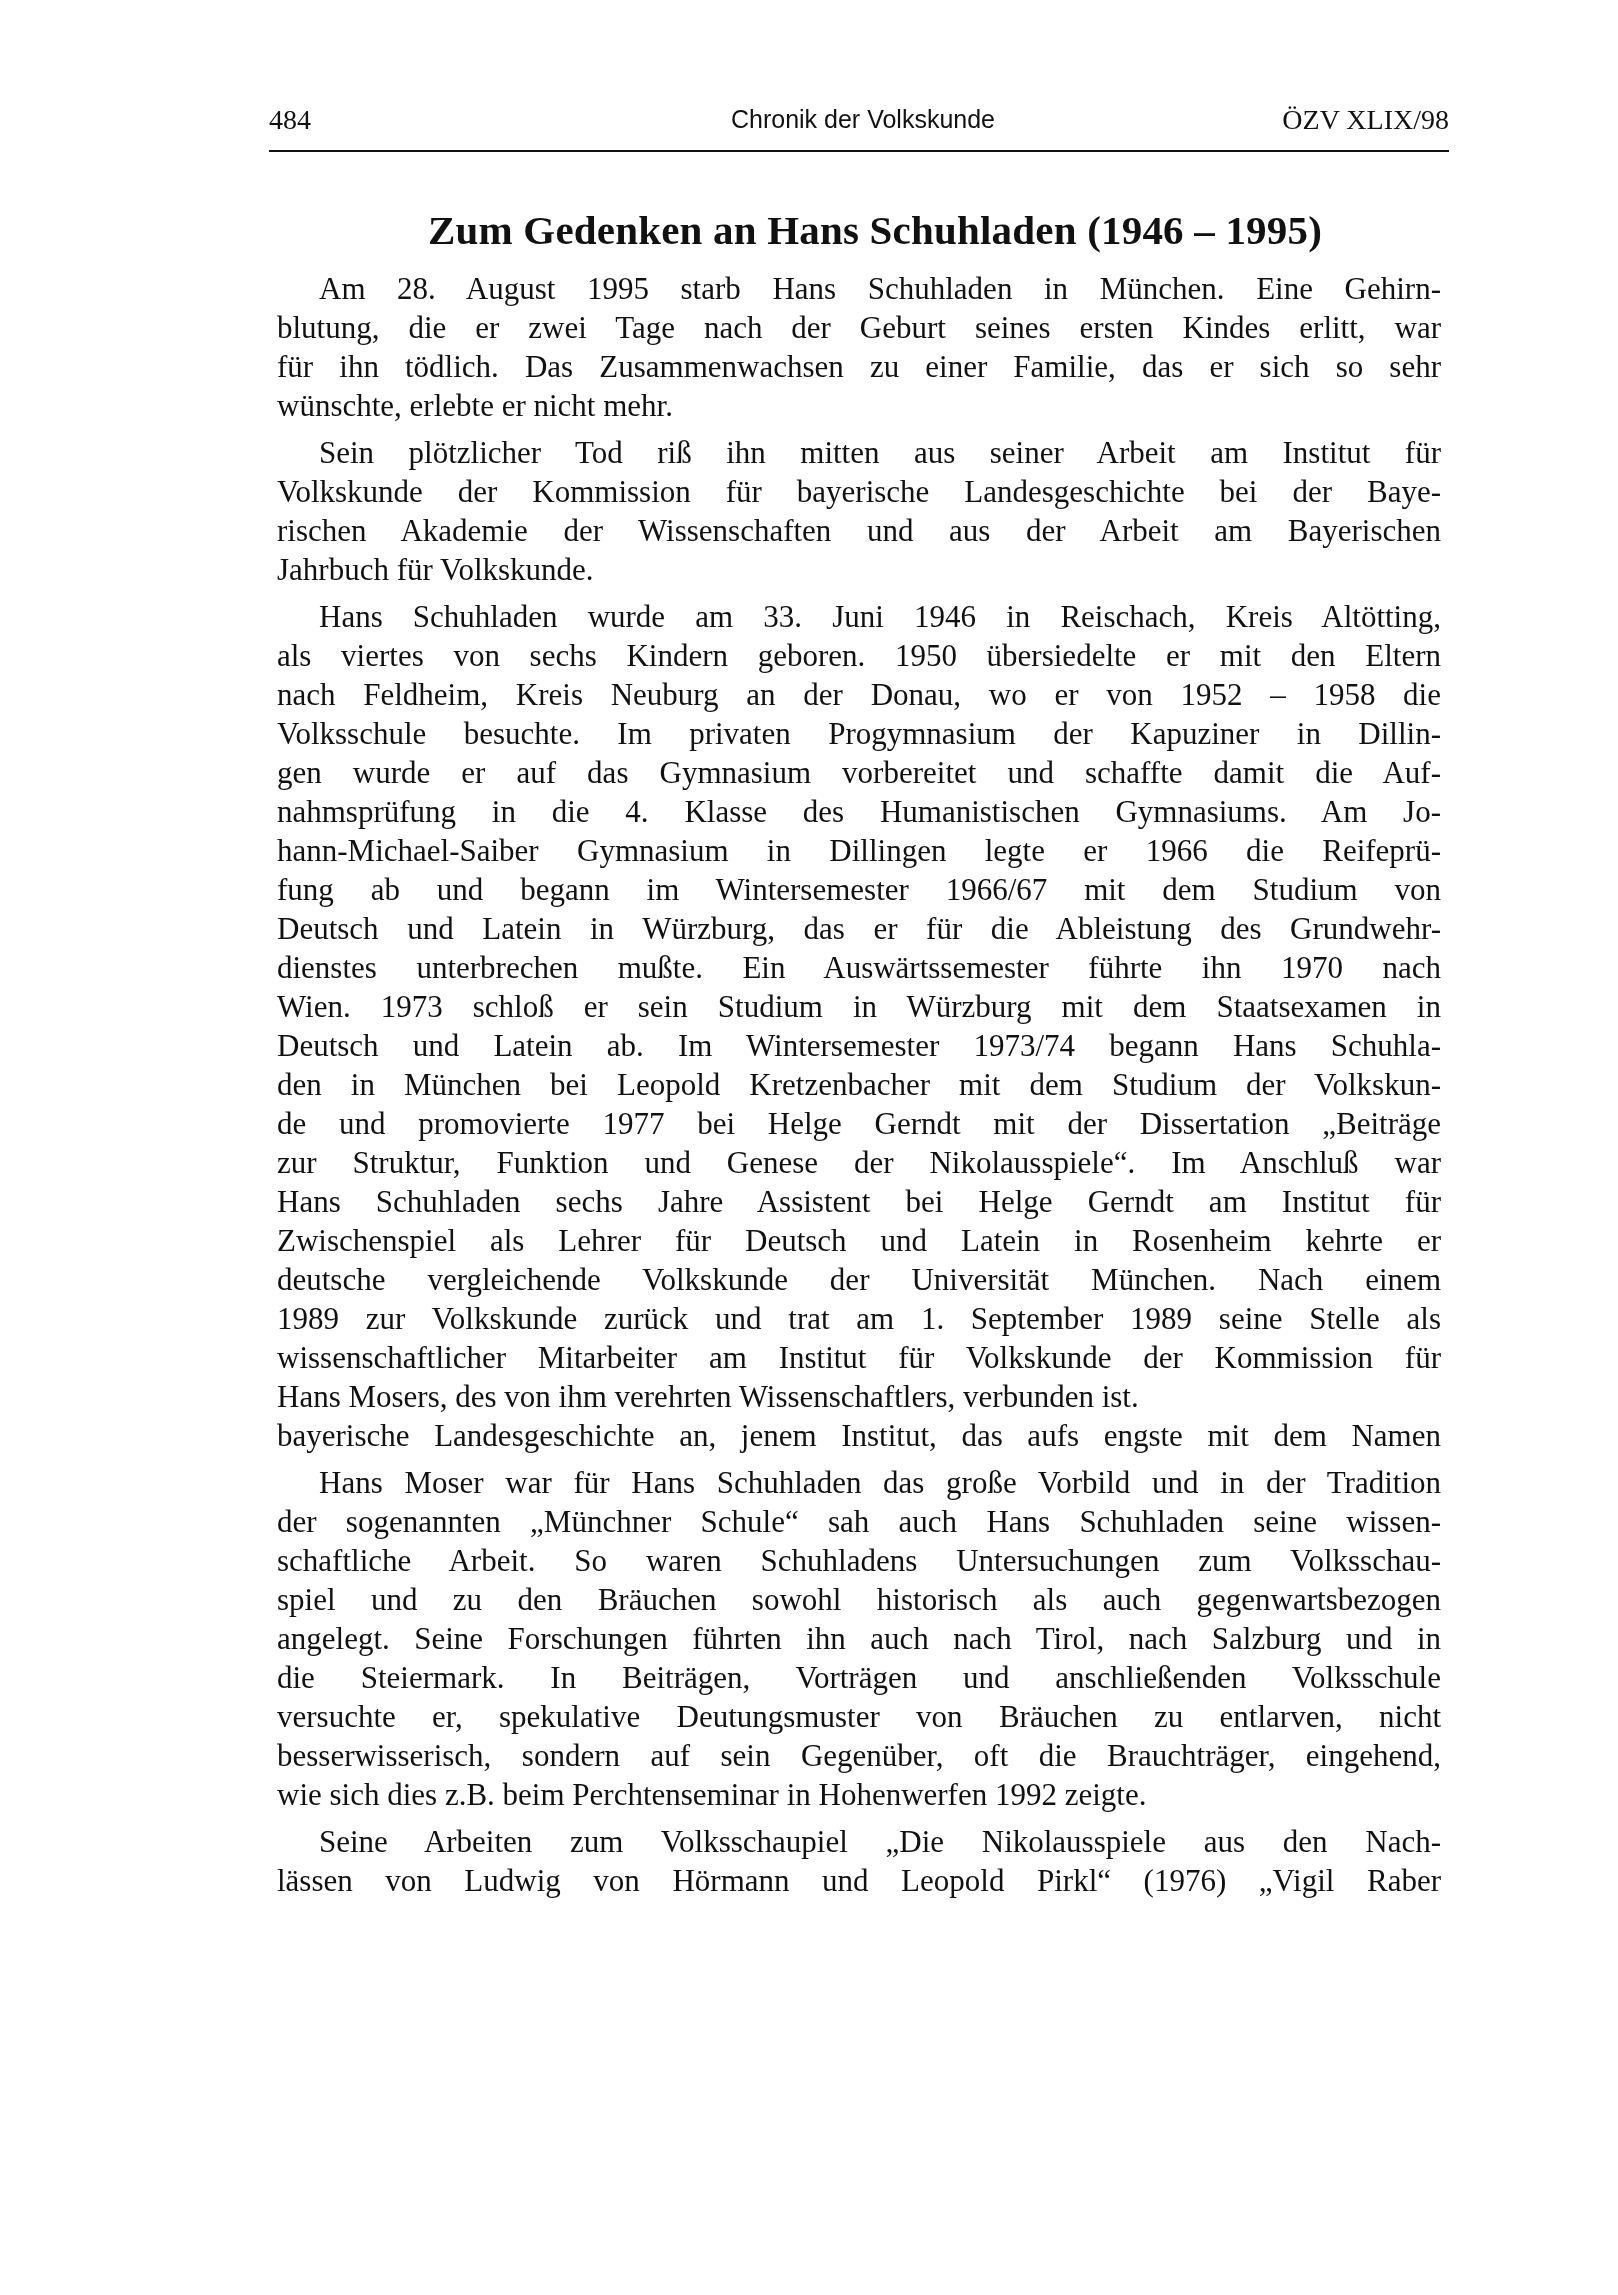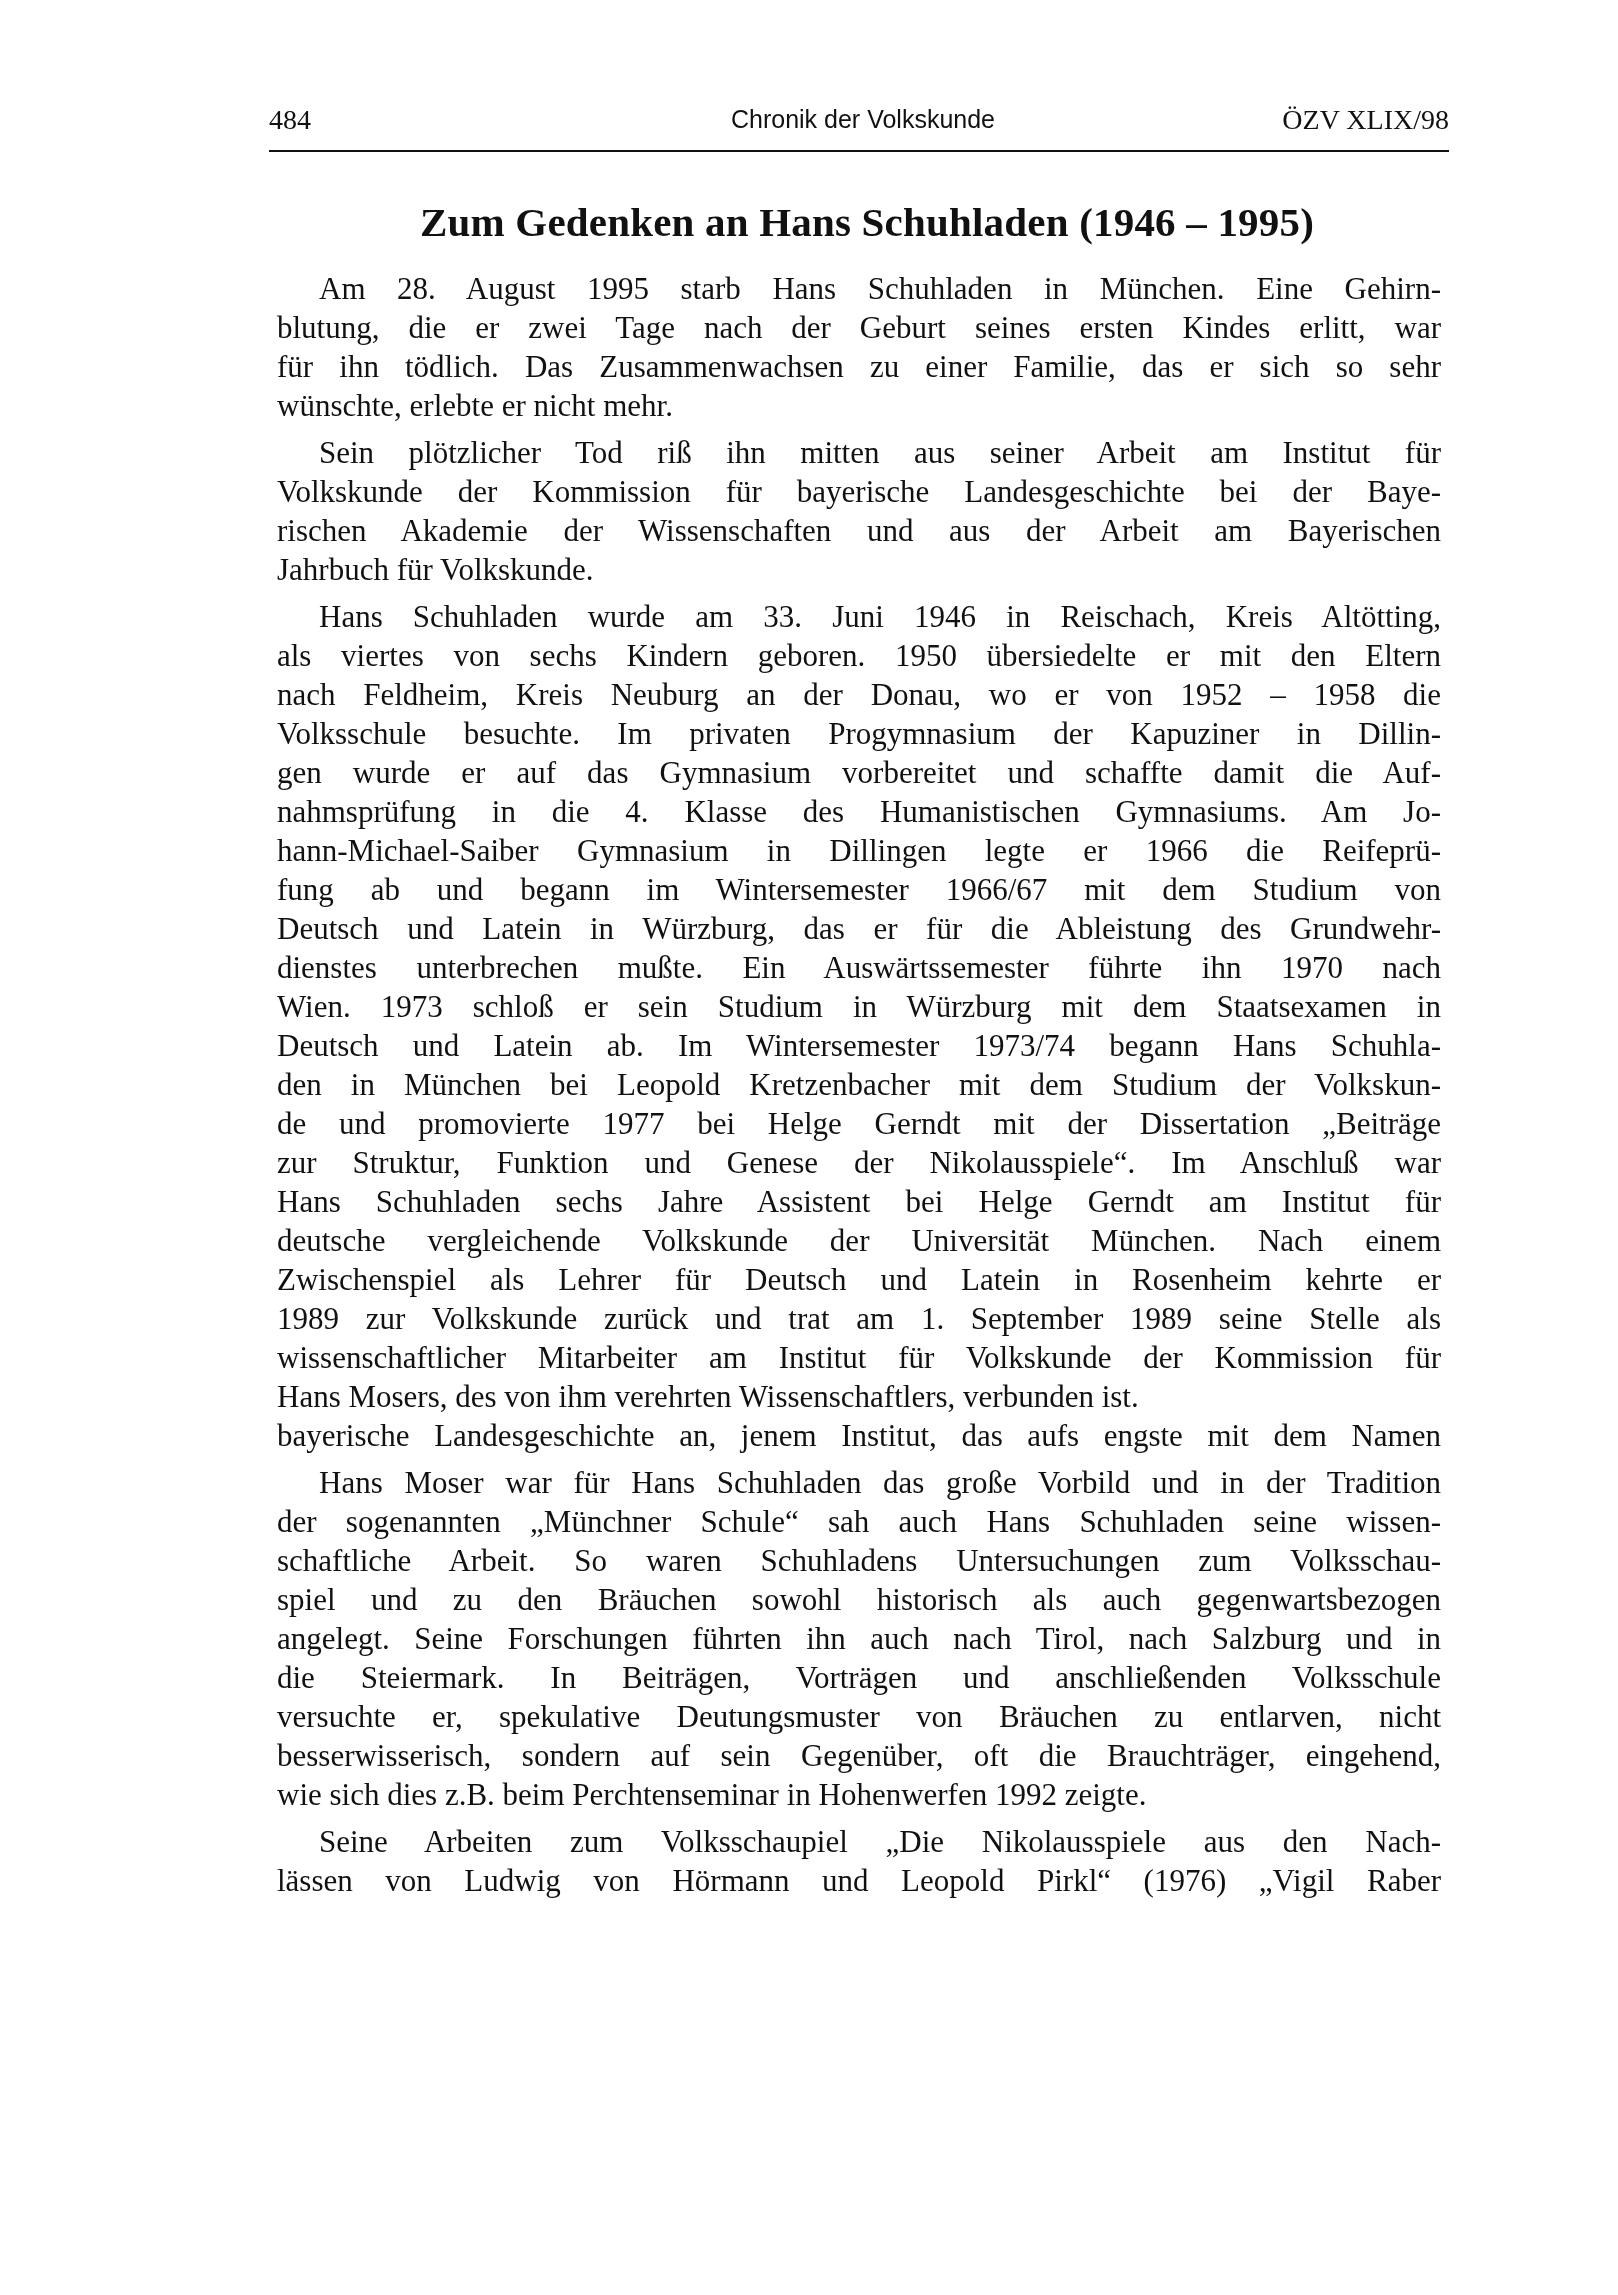--- a/index.html
+++ b/index.html
@@ -39,21 +39,21 @@
 <div class="page">
 
   <div class="running-head">
     <span class="rh-left">484</span>
     <span class="rh-center">Chronik der Volkskunde</span>
     <span class="rh-right">ÖZV XLIX/98</span>
   </div>
 
   <div class="rule"></div>
 
-  <h1 class="title" style="margin:8px;">Zum Gedenken an Hans Schuhladen (1946 – 1995)</h1>
+  <h1 class="title" style="margin:16px;">Zum Gedenken an Hans Schuhladen (1946 – 1995)</h1>
 
   <div class="body-text" id="body-text">
       <p>
         <span class="line indent">Am 28. August 1995 starb Hans Schuhladen in München. Eine Gehirn-</span>
         <span class="line">blutung, die er zwei Tage nach der Geburt seines ersten Kindes erlitt, war</span>
         <span class="line">für ihn tödlich. Das Zusammenwachsen zu einer Familie, das er sich so sehr</span>
         <span class="line last">wünschte, erlebte er nicht mehr.</span>
       </p>
       <p>
         <span class="line indent">Sein plötzlicher Tod riß ihn mitten aus seiner Arbeit am Institut für</span>
@@ -71,22 +71,22 @@
         <span class="line">hann-Michael-Saiber Gymnasium in Dillingen legte er 1966 die Reifeprü-</span>
         <span class="line">fung ab und begann im Wintersemester 1966/67 mit dem Studium von</span>
         <span class="line">Deutsch und Latein in Würzburg, das er für die Ableistung des Grundwehr-</span>
         <span class="line">dienstes unterbrechen mußte. Ein Auswärtssemester führte ihn 1970 nach</span>
         <span class="line">Wien. 1973 schloß er sein Studium in Würzburg mit dem Staatsexamen in</span>
         <span class="line">Deutsch und Latein ab. Im Wintersemester 1973/74 begann Hans Schuhla-</span>
         <span class="line">den in München bei Leopold Kretzenbacher mit dem Studium der Volkskun-</span>
         <span class="line">de und promovierte 1977 bei Helge Gerndt mit der Dissertation „Beiträge</span>
         <span class="line">zur Struktur, Funktion und Genese der Nikolausspiele“. Im Anschluß war</span>
         <span class="line">Hans Schuhladen sechs Jahre Assistent bei Helge Gerndt am Institut für</span>
+        <span class="line">Zwischenspiel als Lehrer für Deutsch und Latein in Rosenheim kehrte er</span>
         <span class="line">deutsche vergleichende Volkskunde der Universität München. Nach einem</span>
-        <span class="line">Zwischenspiel als Lehrer für Deutsch und Latein in Rosenheim kehrte er</span>
         <span class="line">1989 zur Volkskunde zurück und trat am 1. September 1989 seine Stelle als</span>
         <span class="line">wissenschaftlicher Mitarbeiter am Institut für Volkskunde der Kommission für</span>
         <span class="line last">Hans Mosers, des von ihm verehrten Wissenschaftlers, verbunden ist.</span>
         <span class="line">bayerische Landesgeschichte an, jenem Institut, das aufs engste mit dem Namen</span>
       </p>
       <p>
         <span class="line indent">Hans Moser war für Hans Schuhladen das große Vorbild und in der Tradition</span>
         <span class="line">der sogenannten „Münchner Schule“ sah auch Hans Schuhladen seine wissen-</span>
         <span class="line">schaftliche Arbeit. So waren Schuhladens Untersuchungen zum Volksschau-</span>
         <span class="line">spiel und zu den Bräuchen sowohl historisch als auch gegenwartsbezogen</span>

